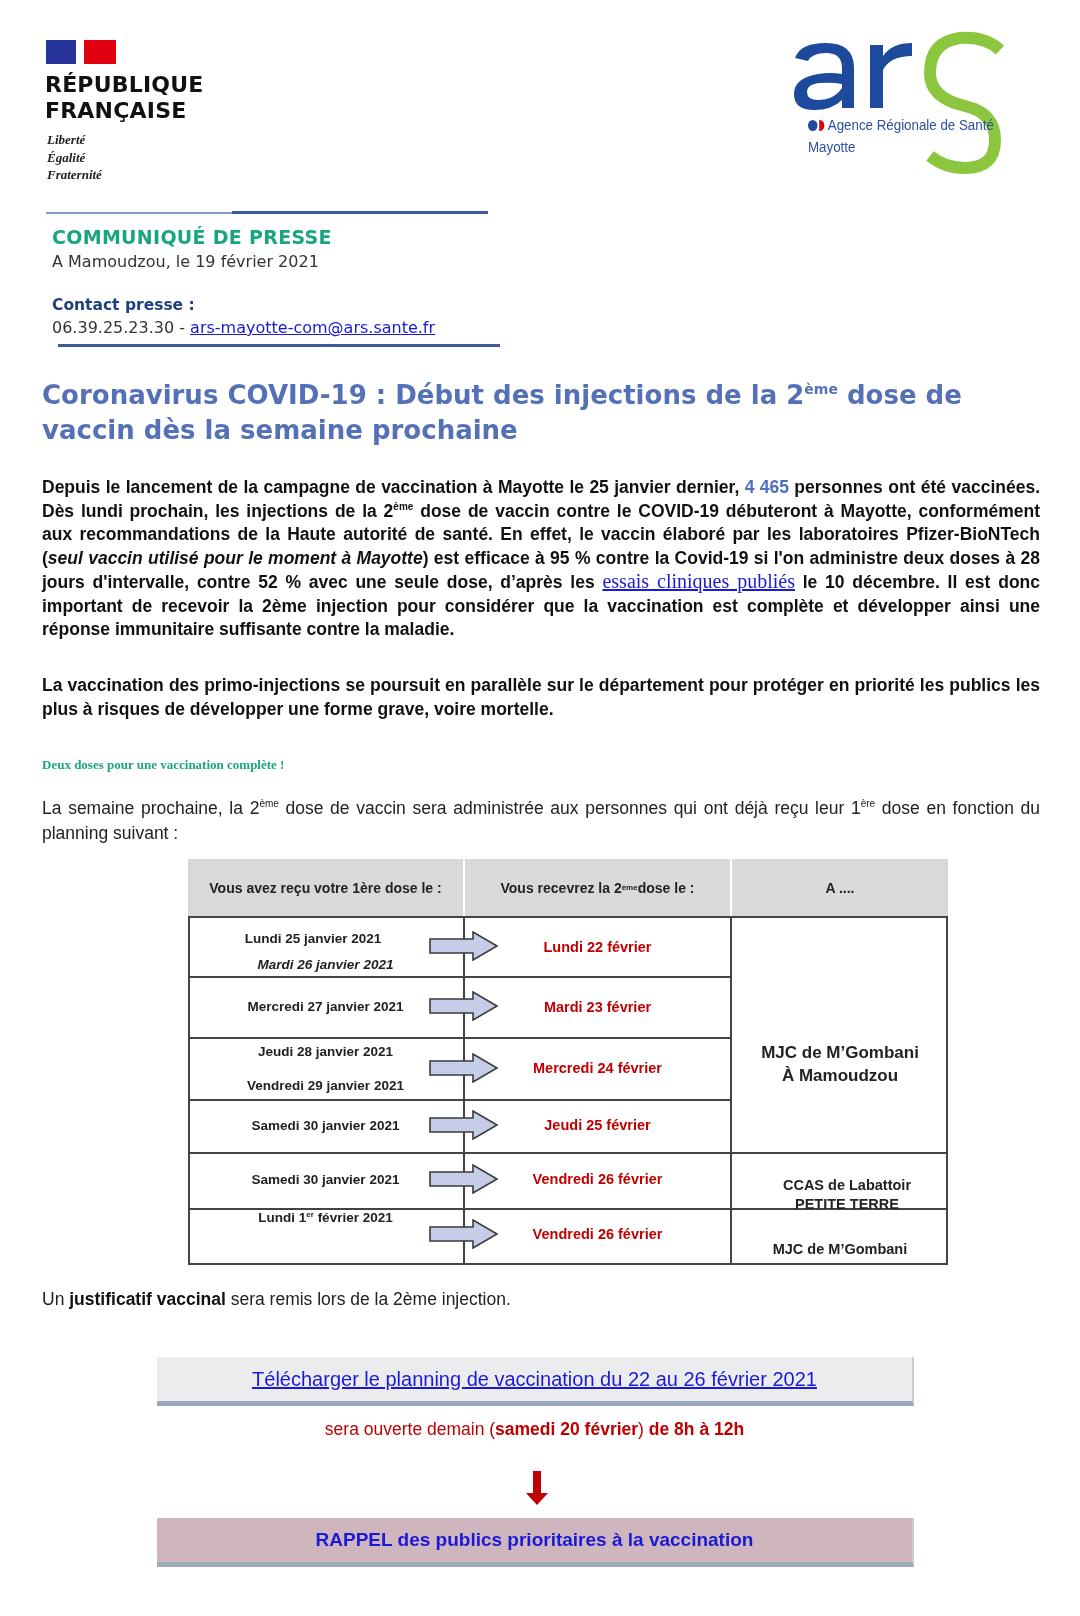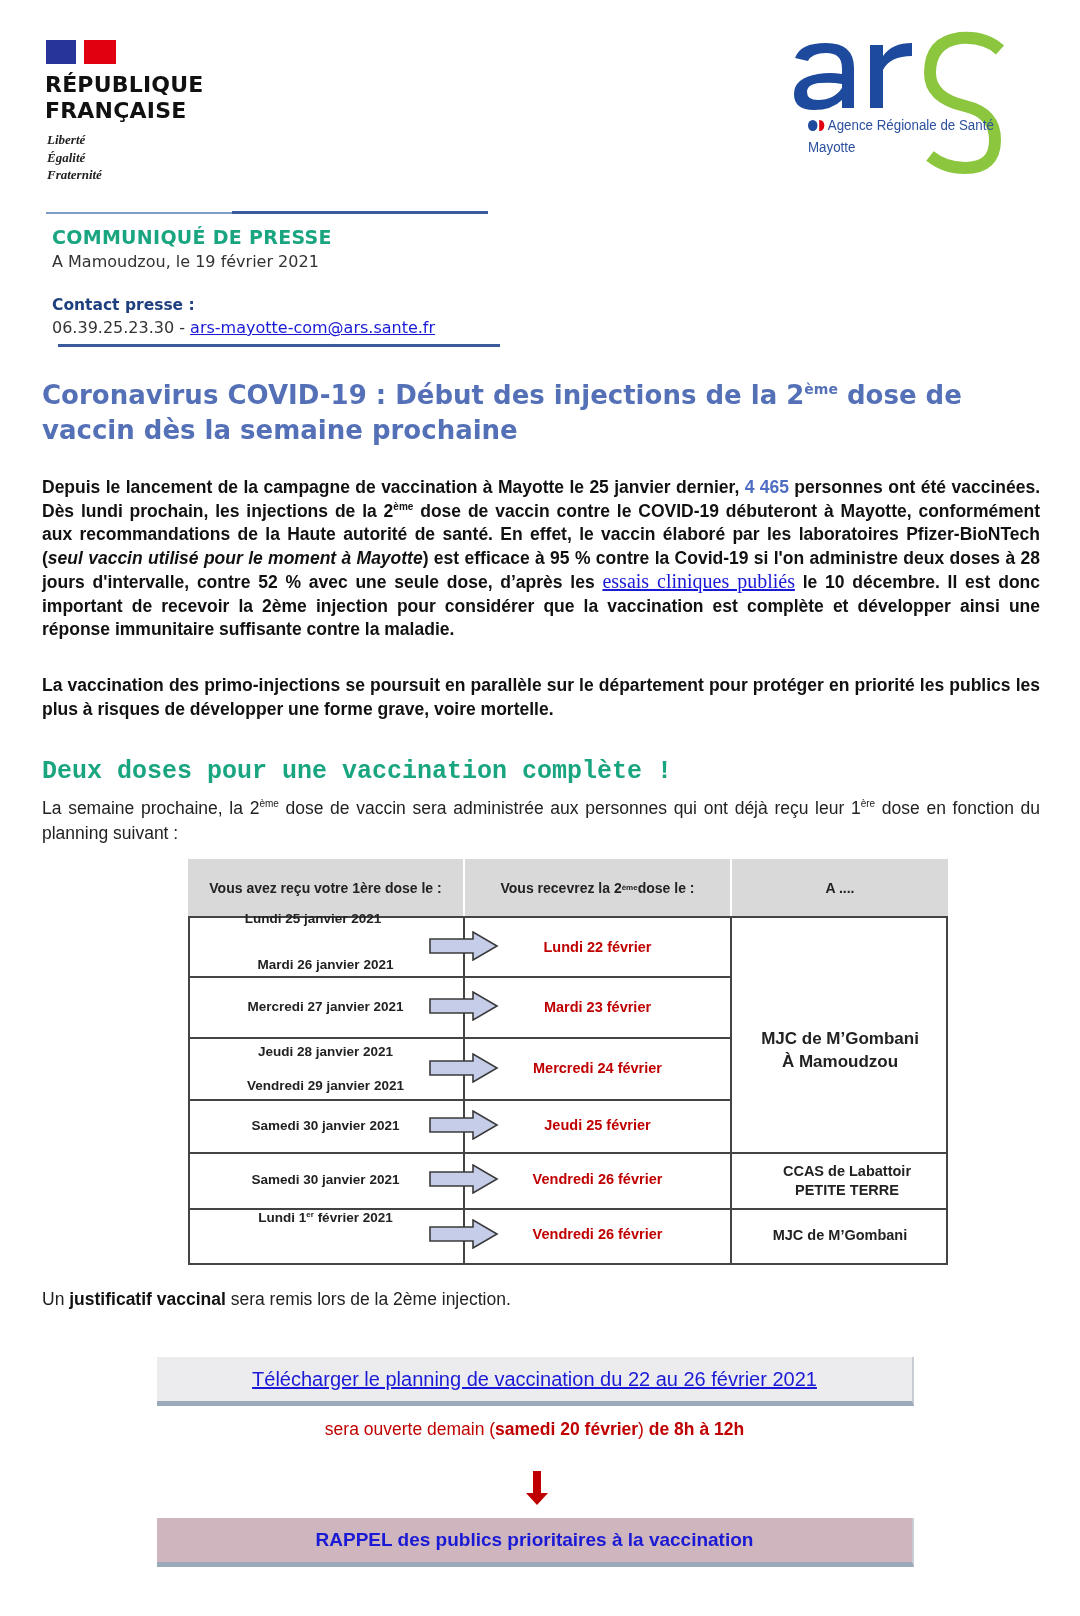--- a/index.html
+++ b/index.html
@@ -35,34 +35,34 @@
   .main-title sup { font-size: 14px; vertical-align: 10px; line-height: 0; }
 
   
   .para { left: 42px; width: 998px; font-family: "Liberation Sans", sans-serif; font-weight: bold; font-size: 17.5px; line-height: 23.5px; text-align: justify; color: #111; }
   .para sup { font-size: 10px; vertical-align: 7px; line-height: 0; }
   .para .hl { color: #4e6ec2; }
   .para a { font-family: "Liberation Serif", serif; font-weight: normal; color: #1a1ad6; text-decoration: underline; font-size: 20px; }
   .p1 { top: 476px; }
   .p2 { top: 674px; }
 
-  .sub-title { left: 42px; top: 757px; font-family: Liberation Mono, monospace; font-weight: bold; font-size: 25px; color: #1aa581; }
+  .sub-title { left: 42px; top: 757px; font-family: Liberation Serif, serif; font-weight: bold; font-size: 13px; color: #1aa581; }
   .intro { left: 42px; top: 796px; width: 998px; font-family: "Liberation Sans", sans-serif; font-size: 17.5px; line-height: 25px; text-align: justify; color: #222; }
   .intro sup { font-size: 10px; vertical-align: 7px; line-height: 0; }
 
   
   .tbl { left: 188px; top: 859px; width: 760px; height: 406px; }
   .th { position: absolute; top: 0; height: 57px; background: #d9d9d9; display: flex; align-items: center; justify-content: center; font-family: "Liberation Sans", sans-serif; font-weight: bold; font-size: 14px; color: #222; }
   .th sup { font-size: 8px; vertical-align: 6px; line-height: 0; }
   .hline { position: absolute; height: 2px; background: #444; }
   .vline { position: absolute; width: 2px; background: #444; }
   .cell-text { position: absolute; font-family: "Liberation Sans", sans-serif; font-weight: bold; font-size: 13.5px; color: #222; text-align: center; white-space: nowrap; }
   .cell-text sup { font-size: 8px; vertical-align: 5px; line-height: 0; }
   .dose2 { position: absolute; font-family: "Liberation Sans", sans-serif; font-weight: bold; font-size: 14.5px; color: #c00000; text-align: center; white-space: nowrap; }
-  .place { position: absolute; font-family: "Liberation Sans", sans-serif; font-weight: bold; font-size: 14.5px; color: #222; text-align: center; line-height: 19px; }
+  .place { position: absolute; font-family: "Liberation Sans", sans-serif; font-weight: bold; font-size: 14.5px; color: #222; text-align: center; line-height: 19px; margin-top: 14px; }
   .place.big { font-size: 17px; line-height: 23px; }
   .arrow { position: absolute; width: 70px; height: 30px; }
 
   .justif { left: 42px; top: 1289px; font-family: "Liberation Sans", sans-serif; font-size: 17.5px; color: #222; }
   .justif b { color: #111; }
 
   .dl-box { left: 157px; top: 1357px; width: 755px; height: 44px; background: #ececee; border-bottom: 5px solid #9aaab8; border-right: 2px solid #c8ccd4; display: flex; align-items: center; justify-content: center; }
   .dl-box a { font-family: "Liberation Sans", sans-serif; font-size: 20px; color: #1a1ad6; text-decoration: underline; }
   .notice { left: 157px; top: 1416px; width: 755px; text-align: center; font-family: "Liberation Sans", sans-serif; font-size: 17.5px; line-height: 27px; color: #c00000; }
   .down-arrow { left: 525px; top: 1471px; width: 24px; height: 34px; }
@@ -140,22 +140,22 @@
   <div class="vline" style="left:542px;top:57px;height:349px;"></div>
   <div class="vline" style="left:758px;top:57px;height:349px;"></div>
   <div class="hline" style="left:0;top:57px;width:760px;"></div>
   <div class="hline" style="left:0;top:117px;width:544px;"></div>
   <div class="hline" style="left:0;top:178px;width:544px;"></div>
   <div class="hline" style="left:0;top:240px;width:544px;"></div>
   <div class="hline" style="left:0;top:293px;width:760px;"></div>
   <div class="hline" style="left:0;top:349px;width:760px;"></div>
   <div class="hline" style="left:0;top:404px;width:760px;"></div>
 
-  <div class="cell-text" style="left:0;width:250px;top:52px;">Lundi 25 janvier 2021</div>
-  <div class="cell-text" style="left:0;width:275px;top:98px;">Mardi 26 janvier 2021</div>
+  <div class="cell-text" style="left:0;width:250px;top:72px;">Lundi 25 janvier 2021</div>
+  <div class="cell-text" style="left:0;width:275px;top:98px;font-style:italic;">Mardi 26 janvier 2021</div>
   <div class="dose2" style="left:277px;width:265px;top:80px;">Lundi 22 février</div>
 
   <div class="cell-text" style="left:0;width:275px;top:140px;">Mercredi 27 janvier 2021</div>
   <div class="dose2" style="left:277px;width:265px;top:140px;">Mardi 23 février</div>
 
   <div class="cell-text" style="left:0;width:275px;top:185px;">Jeudi 28 janvier 2021</div>
   <div class="cell-text" style="left:0;width:275px;top:219px;">Vendredi 29 janvier 2021</div>
   <div class="dose2" style="left:277px;width:265px;top:201px;">Mercredi 24 février</div>
 
   <div class="cell-text" style="left:0;width:275px;top:259px;">Samedi 30 janvier 2021</div>

